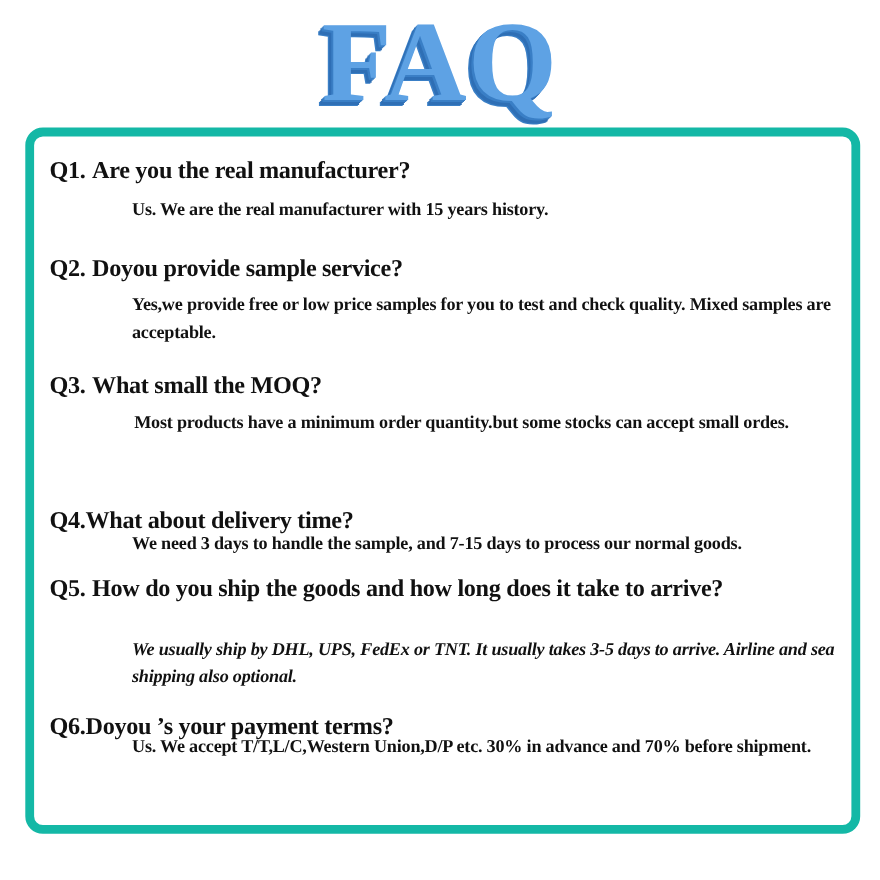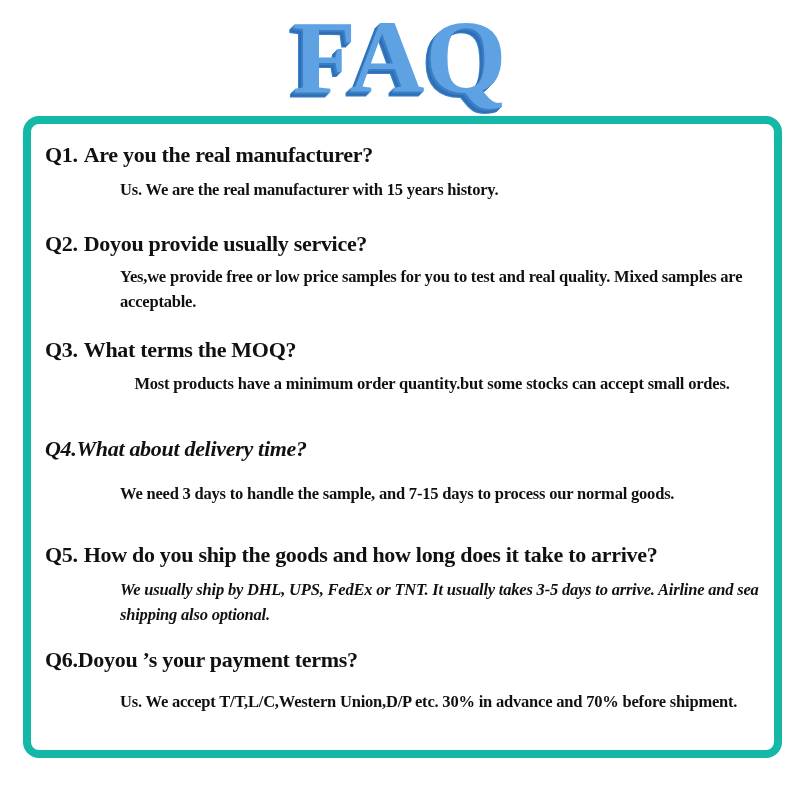--- a/index.html
+++ b/index.html
@@ -82,46 +82,46 @@
 
   <div class="qa" style="top:0;">
     <div class="question" style="top:18px;">
       <span class="q-num">Q1.</span><span>Are you the real manufacturer?</span>
     </div>
     <div class="answer" style="top:53px;">Us. We are the real manufacturer with 15 years history.</div>
   </div>
 
   <div class="qa" style="top:0;">
     <div class="question" style="top:107px;">
-      <span class="q-num">Q2.</span><span>Doyou provide usually service?</span>
+      <span class="q-num">Q2.</span><span>Doyou provide sample service?</span>
     </div>
-    <div class="answer" style="top:140px; width:680px;">Yes,we provide free or low price samples for you to test and real quality. Mixed samples are acceptable.</div>
+    <div class="answer" style="top:140px; width:680px;">Yes,we provide free or low price samples for you to test and check quality. Mixed samples are acceptable.</div>
   </div>
 
   <div class="qa" style="top:0;">
     <div class="question" style="top:213px;">
-      <span class="q-num">Q3.</span><span>What terms the MOQ?</span>
+      <span class="q-num">Q3.</span><span>What small the MOQ?</span>
     </div>
-    <div class="answer" style="top:247px; left:59px; width:620px;text-align:center;">Most products have a minimum order quantity.but some stocks can accept small ordes.</div>
+    <div class="answer" style="top:247px; left:59px; width:620px;">Most products have a minimum order quantity.but some stocks can accept small ordes.</div>
   </div>
 
   <div class="qa" style="top:0;">
-    <div class="question" style="top:312px;font-style:italic;">
+    <div class="question" style="top:336px;">
       <span>Q4.</span><span>What about delivery time?</span>
     </div>
     <div class="answer" style="top:357px; width:700px;">We need 3 days to handle the sample, and 7-15 days to process our normal goods.</div>
   </div>
 
   <div class="qa" style="top:0;">
-    <div class="question" style="top:418px;">
+    <div class="question" style="top:398px;">
       <span class="q-num">Q5.</span><span>How do you ship the goods and how long does it take to arrive?</span>
     </div>
     <div class="answer" style="top:453px; width:680px;font-style:italic;">We usually ship by DHL, UPS, FedEx or TNT. It usually takes 3-5 days to arrive. Airline and sea shipping also optional.</div>
   </div>
 
   <div class="qa" style="top:0;">
     <div class="question" style="top:523px;">
       <span>Q6.</span><span>Doyou ’s your payment terms?</span>
     </div>
-    <div class="answer" style="top:565px; width:680px;">Us. We accept T/T,L/C,Western Union,D/P etc. 30% in advance and 70% before shipment.</div>
+    <div class="answer" style="top:542px; width:680px;">Us. We accept T/T,L/C,Western Union,D/P etc. 30% in advance and 70% before shipment.</div>
   </div>
 
 </div>
 
 </body></html>

